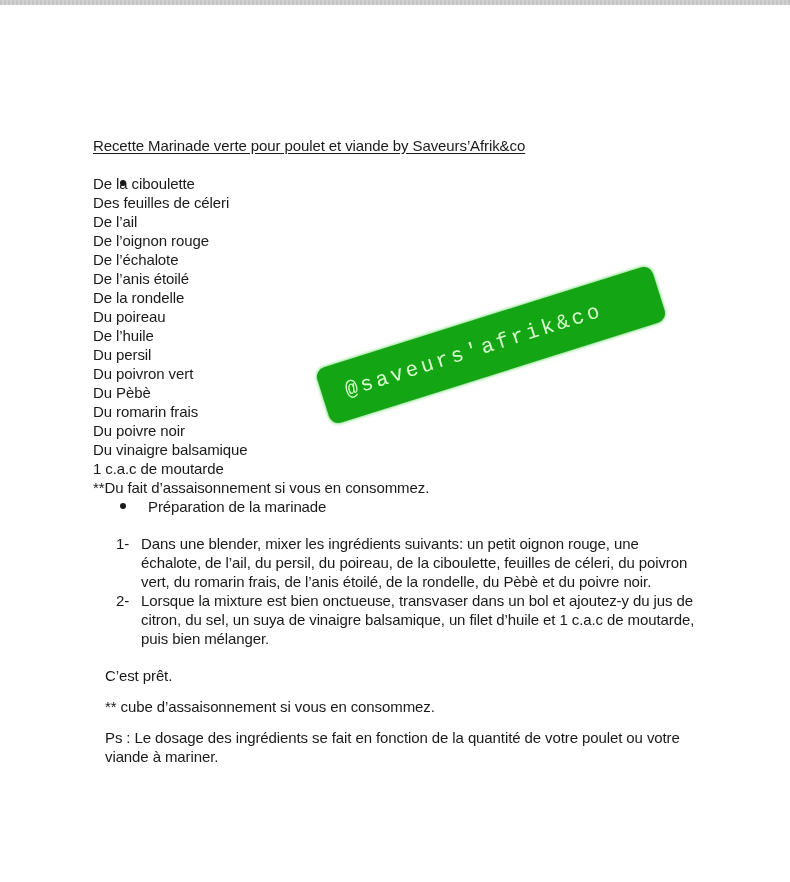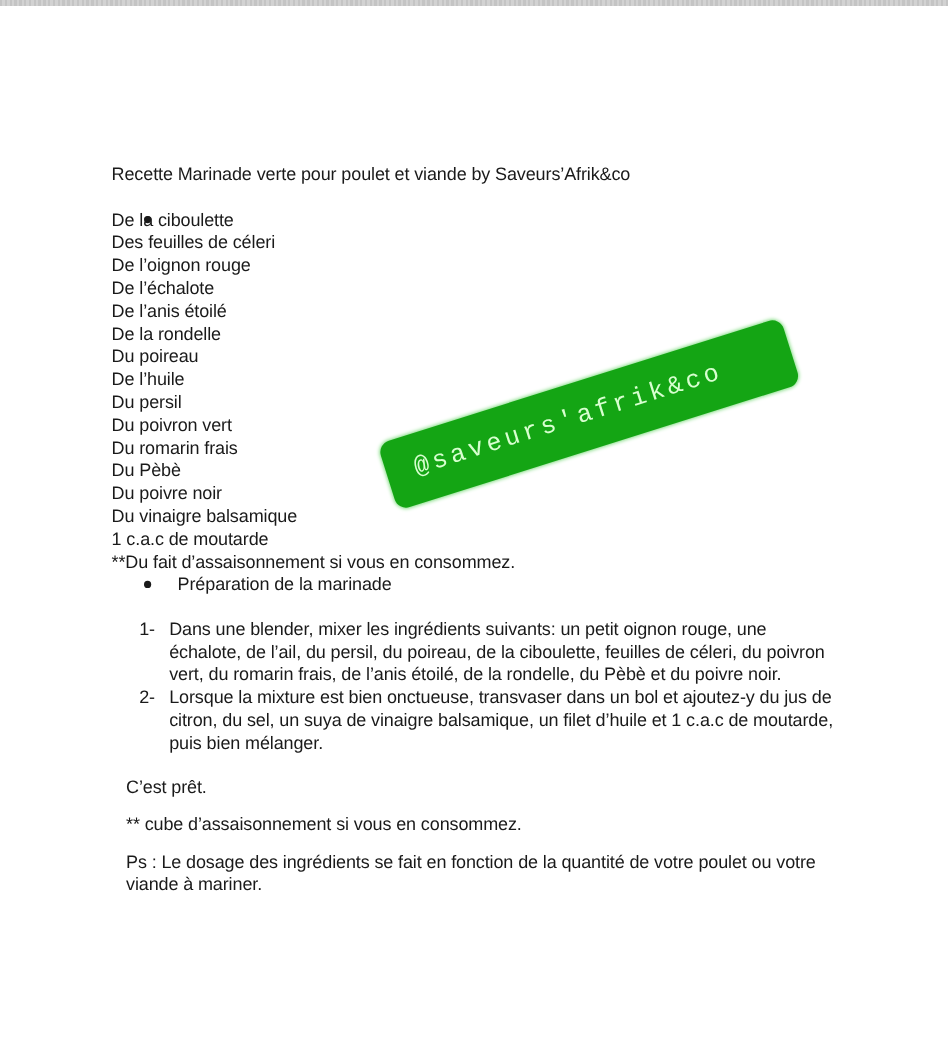--- a/index.html
+++ b/index.html
@@ -25,20 +25,21 @@
   .page {
     position: absolute;
     left: 93px;
     top: 136px;
     width: 620px;
     font-size: 15px;
     line-height: 19px;
     letter-spacing: -0.1px;
   }
   .title {
+    text-decoration: underline;
     text-underline-offset: 2px;
     margin: 0;
     font-size: 15px;
     font-weight: normal;
     line-height: 20px;
   }
   .bullet-heading {
     position: relative;
     padding-left: 55px;
     margin: 0;
@@ -113,30 +114,31 @@
 <div class="page">
   <h1 class="title">Recette Marinade verte pour poulet et viande by Saveurs’Afrik&amp;co</h1>
 
   <p class="bullet-heading ing-heading">
     <span class="dot"></span>
   </p>
 
   <ul class="ingredients">
     <li>De la ciboulette</li>
     <li>Des feuilles de céleri</li>
+    <li>De l’ail</li>
     <li>De l’oignon rouge</li>
     <li>De l’échalote</li>
     <li>De l’anis étoilé</li>
     <li>De la rondelle</li>
     <li>Du poireau</li>
     <li>De l’huile</li>
     <li>Du persil</li>
     <li>Du poivron vert</li>
+    <li>Du Pèbè</li>
     <li>Du romarin frais</li>
-    <li>Du Pèbè</li>
     <li>Du poivre noir</li>
     <li>Du vinaigre balsamique</li>
     <li>1 c.a.c de moutarde</li>
     <li>**Du fait d’assaisonnement si vous en consommez.</li>
   </ul>
 
   <p class="bullet-heading prep-heading">
     <span class="dot"></span>
     <span>Préparation de la marinade</span>
   </p>

